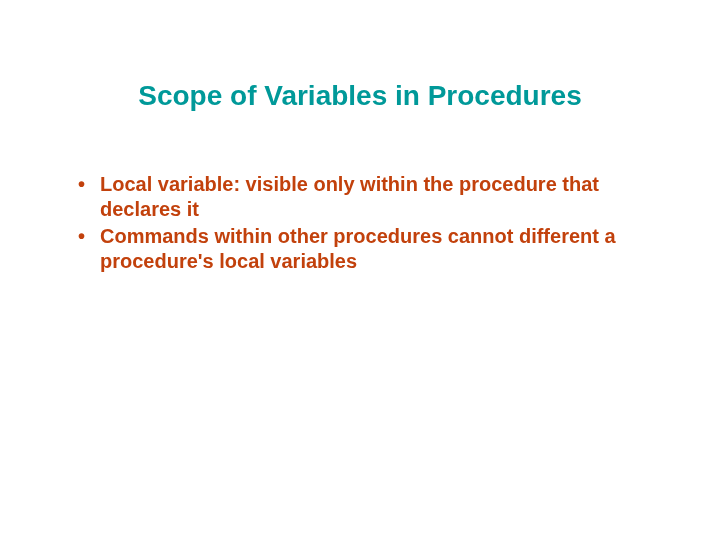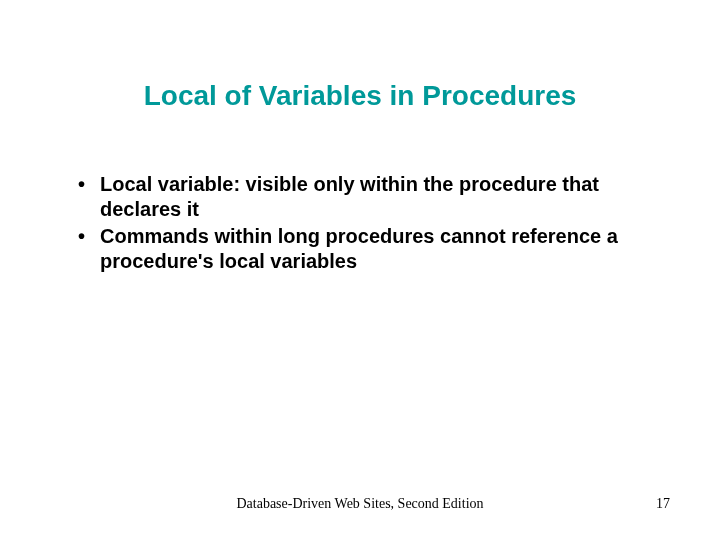--- a/index.html
+++ b/index.html
@@ -35,21 +35,21 @@
       padding-top: 30px;
     }
     .bullet-list {
       list-style: none;
     }
     .bullet-item {
       position: relative;
       padding-left: 28px;
       font-size: 20px;
       font-weight: bold;
-      color: #000000;
+      color: #c2410c;
       line-height: 1.25;
       margin-bottom: 2px;
     }
     .bullet-item::before {
       content: "•";
       position: absolute;
       left: 6px;
       top: 0;
       font-size: 20px;
     }
@@ -69,24 +69,20 @@
     .page-number {
       position: absolute;
       right: 50px;
       bottom: 0;
     }
   </style>
 </head>
 <body>
 
 <div class="slide">
-  <h1 class="title">Local of Variables in Procedures</h1>
+  <h1 class="title">Scope of Variables in Procedures</h1>
   <div class="content">
     <ul class="bullet-list">
       <li class="bullet-item">Local variable: visible only within the procedure that declares it</li>
-      <li class="bullet-item">Commands within long procedures cannot reference a procedure's local variables</li>
+      <li class="bullet-item">Commands within other procedures cannot different a procedure's local variables</li>
     </ul>
-  </div>
-  <div class="footer">
-    <div class="footer-text">Database-Driven Web Sites, Second Edition</div>
-    <div class="page-number">17</div>
   </div>
 </div>
 
 </body></html>

